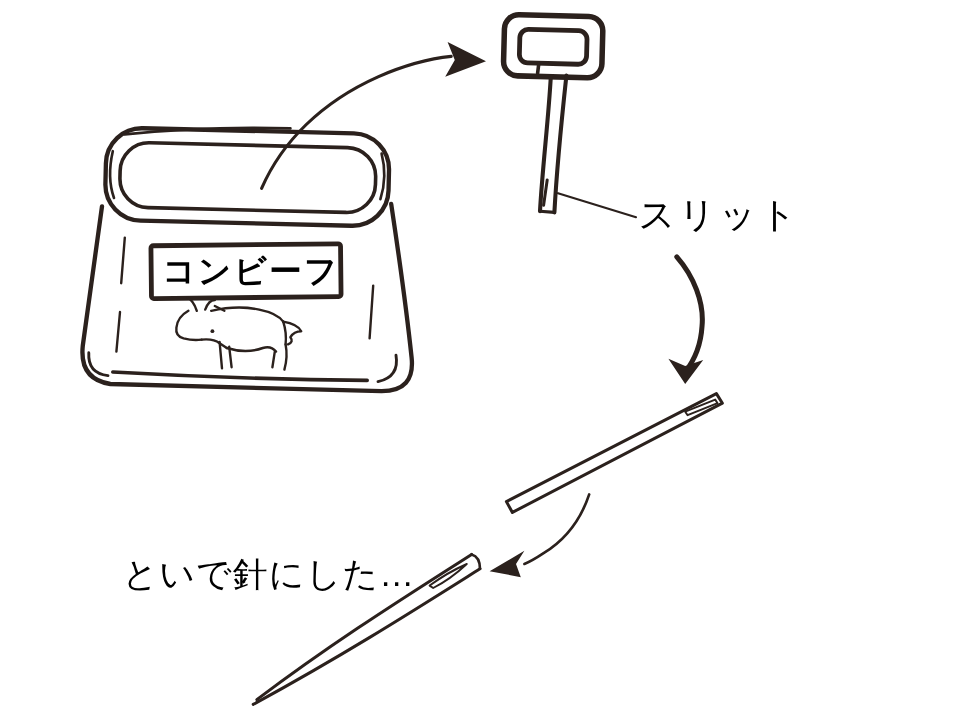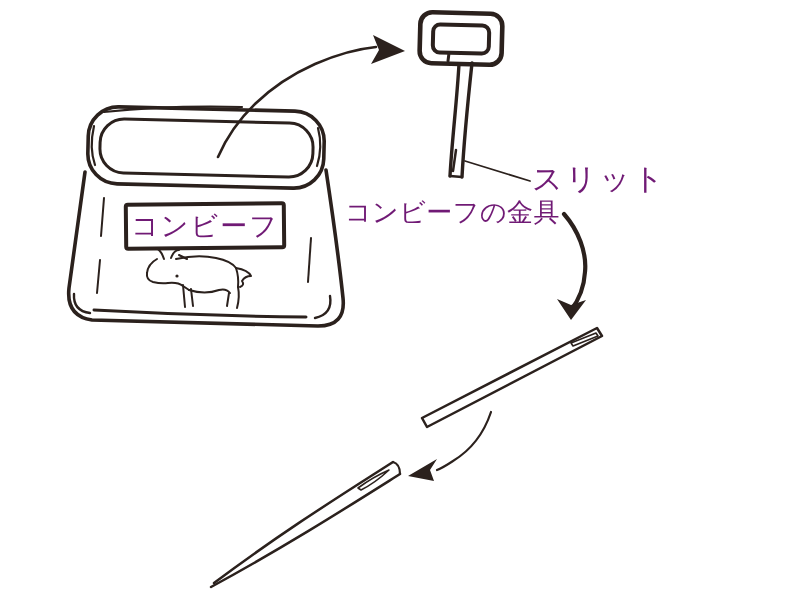--- a/index.html
+++ b/index.html
@@ -4,26 +4,26 @@
 <style>
   html,body{margin:0;padding:0;}
   body{
     width:800px;height:600px;background:#ffffff;
     font-family:"Liberation Sans","DejaVu Sans",sans-serif;
     position:relative;overflow:hidden;
   }
   .stage{position:absolute;inset:0;width:800px;height:600px;}
   svg.drawing{position:absolute;left:0;top:0;width:800px;height:600px;}
   .jp-label{
-    position:absolute;color:#701a75;white-space:nowrap;
+    position:absolute;color:#000000;white-space:nowrap;
     font-family:"Liberation Sans","DejaVu Sans",sans-serif;
   }
   .lbl-can{
     left:127px;top:207px;width:156px;height:38px;
-    font-size:27px;font-weight:400;line-height:38px;text-align:center;
+    font-size:27px;font-weight:700;line-height:38px;text-align:right;
     letter-spacing:2px;
   }
   .lbl-fitting{left:345px;top:195px;font-size:26px;letter-spacing:0.5px;}
   .lbl-slit{left:532px;top:159px;font-size:30px;letter-spacing:3px;}
   .lbl-flatten{left:513px;top:384px;font-size:29px;letter-spacing:0.5px;}
   .lbl-needle{left:102px;top:459px;font-size:29px;letter-spacing:1px;}
   .ink{stroke:#2b211d;fill:none;stroke-linecap:round;stroke-linejoin:round;}
   .ink-fill{fill:#2b211d;stroke:none;}
 </style>
 </head>
@@ -109,15 +109,15 @@
 
     <g>
       <path class="ink" stroke-width="2.5" d="M 393,462 C 340,496 282,532 214,583"></path>
       <path class="ink" stroke-width="2.5" d="M 400,474 C 346,508 288,545 211,587"></path>
       <path class="ink" stroke-width="2.2" d="M 393,462 Q 400,464 400,474"></path>
       <path class="ink" stroke-width="1.6" d="M 358,488 Q 373,477 389,470 Q 375,483 361,490 Z"></path>
     </g>
   </svg>
 
   <div class="jp-label lbl-can">コンビーフ</div>
-  <div class="jp-label lbl-fitting">コンビーフの金具</div>
   <div class="jp-label lbl-slit">スリット</div>
+  <div class="jp-label lbl-needle">といで針にした…</div>
 </div>
 
 </body></html>

